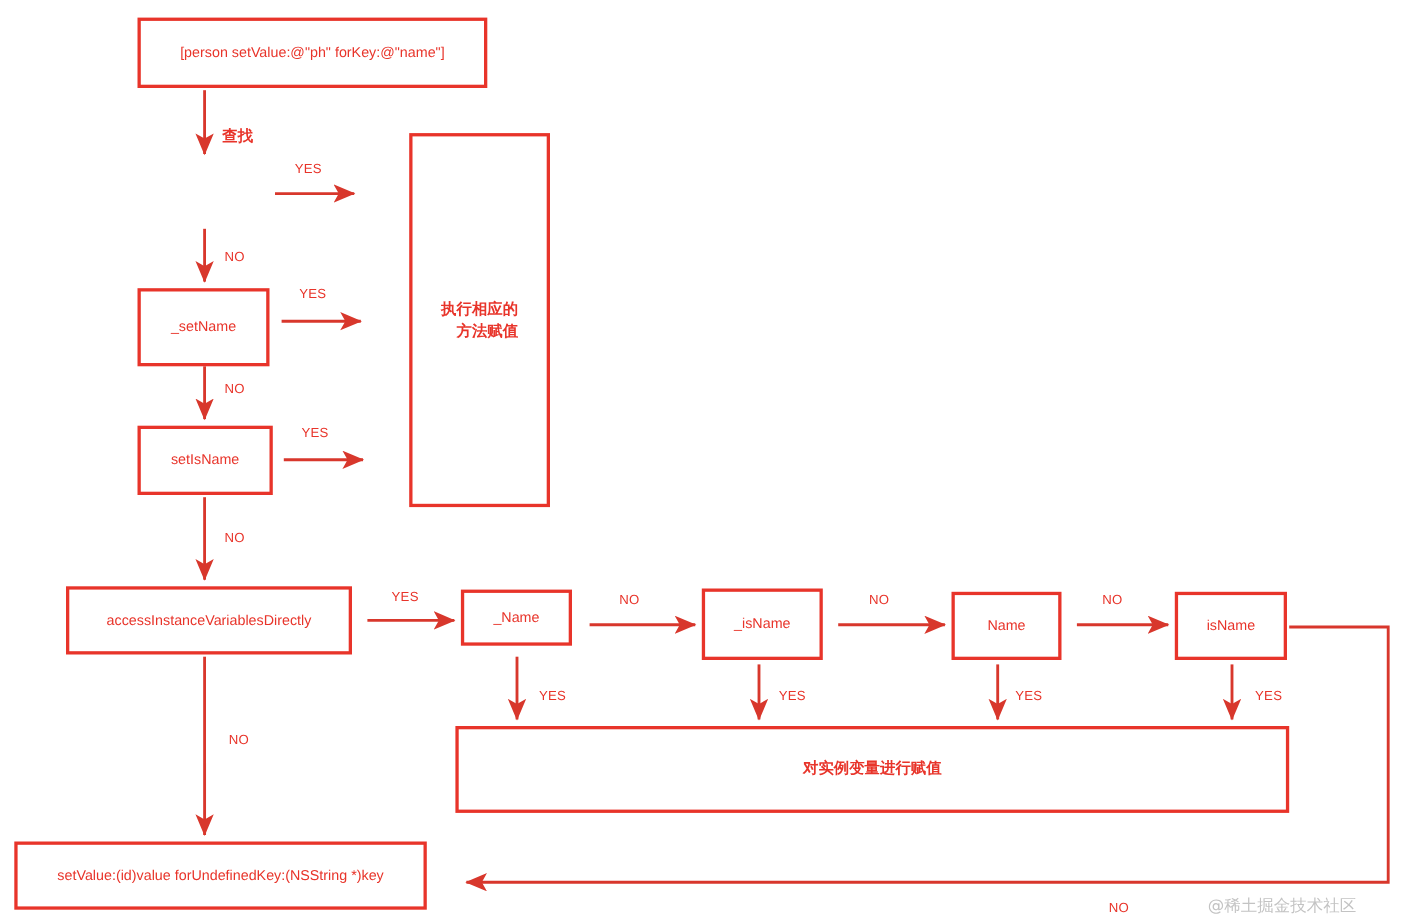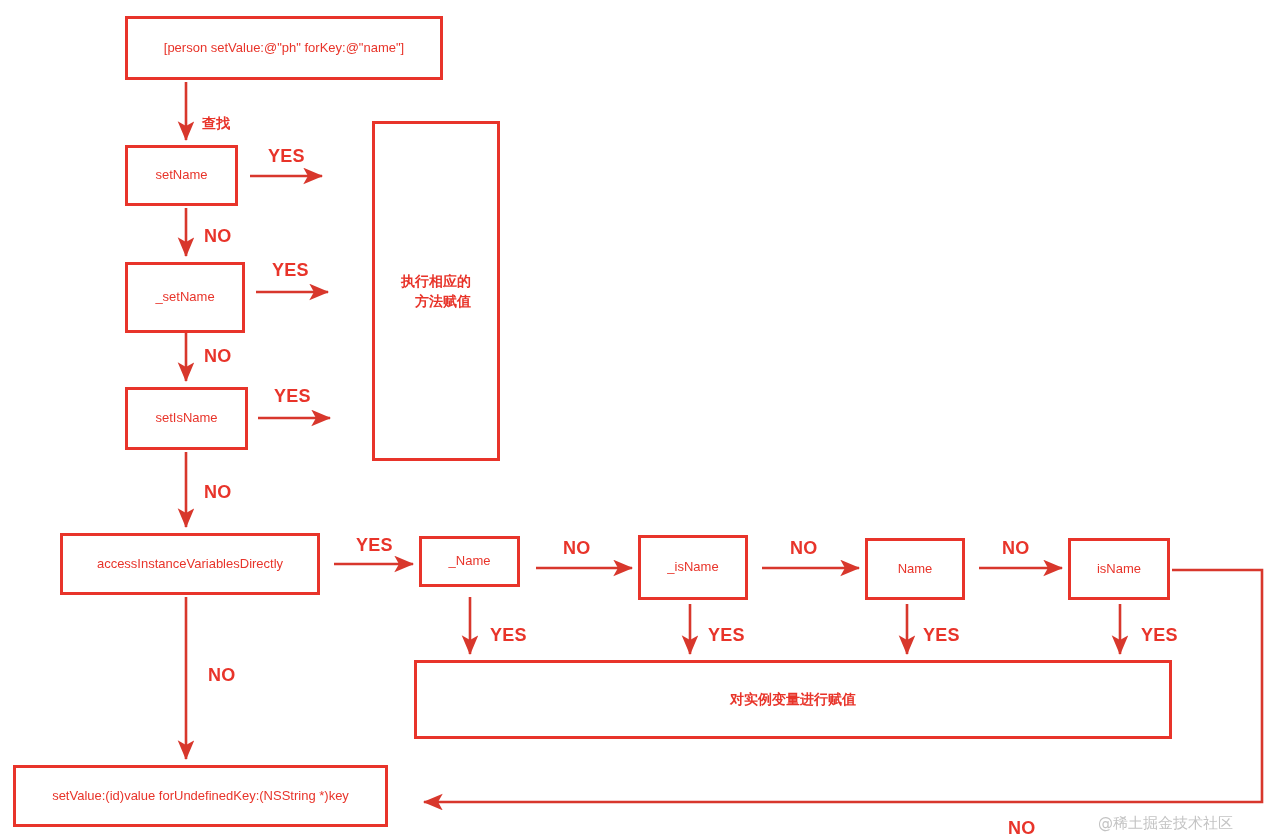--- a/index.html
+++ b/index.html
@@ -34,22 +34,22 @@
   .node.cjk {
     font-family: "DejaVu Sans", "Liberation Sans", sans-serif;
     font-weight: bold;
     font-size: 14px;
     white-space: pre-line;
     text-align: right;
   }
   .edge-label {
     position: absolute;
     color: #e8342a;
-    font-size: 18px;
-    font-weight: bold;
+    font-size: 12px;
+    font-weight: normal;
     letter-spacing: 0.2px;
     white-space: nowrap;
   }
   .edge-label.cjk {
     font-family: "DejaVu Sans", "Liberation Sans", sans-serif;
     font-weight: bold;
     font-size: 14px;
   }
   svg.wires {
     position: absolute;
@@ -113,21 +113,20 @@
       <path d="M907,604 L907,654"></path>
 
       <path d="M1120,604 L1120,654"></path>
 
       <path d="M1172,570 L1262,570 L1262,802 L424,802"></path>
     </g>
   </svg>
 
   <div class="node" style="left:125px;top:16px;width:318px;height:64px;">[person setValue:@"ph" forKey:@"name"]</div>
 
-  <div class="node" style="left:125px;top:145px;width:113px;height:61px;">setName</div>
 
   <div class="node" style="left:125px;top:262px;width:120px;height:71px;">_setName</div>
 
   <div class="node" style="left:125px;top:387px;width:123px;height:63px;text-align:right;">setIsName</div>
 
   <div class="node cjk" style="left:372px;top:121px;width:128px;height:340px;">执行相应的
 方法赋值</div>
 
   <div class="node" style="left:60px;top:533px;width:260px;height:62px;">accessInstanceVariablesDirectly</div>
 

